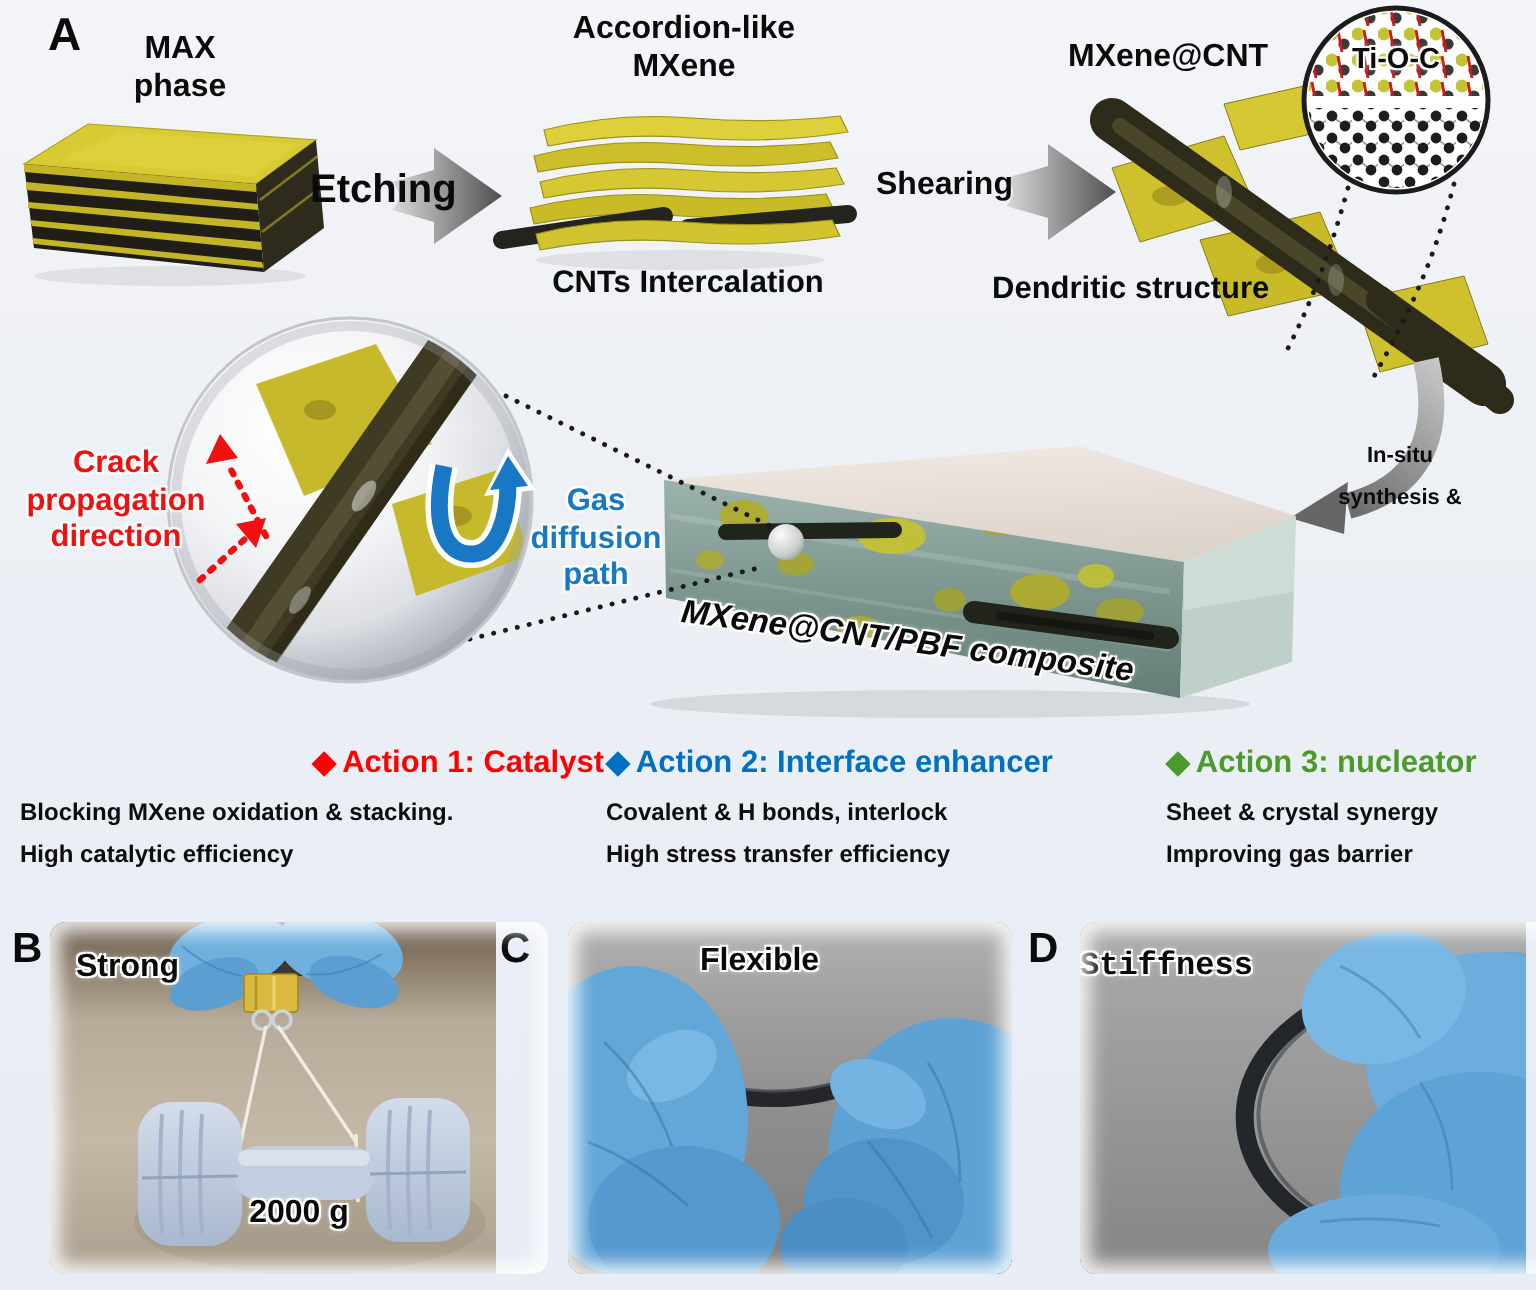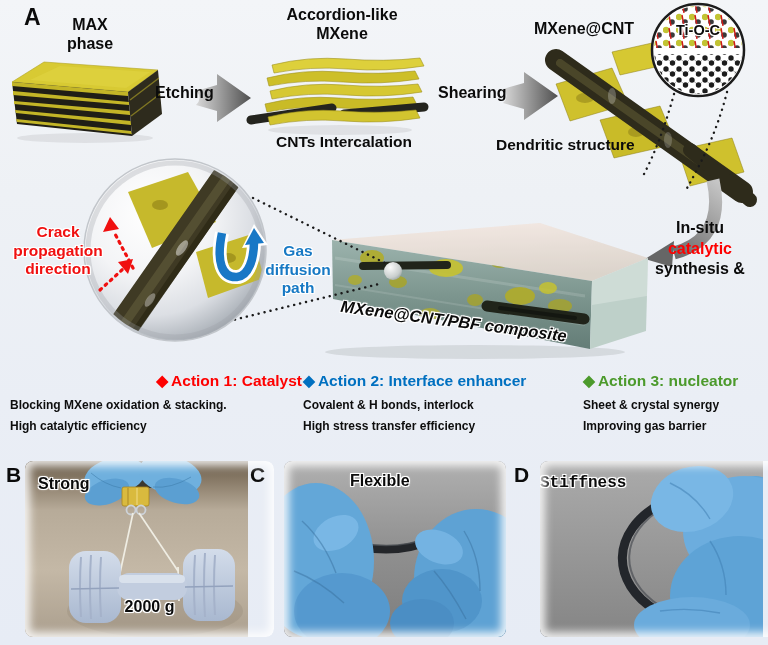--- a/index.html
+++ b/index.html
@@ -8,30 +8,30 @@
     background:linear-gradient(180deg,#f3f5f8 0%,#eef1f5 30%,#eaeef5 62%,#e7ecf5 100%);
     font-family:"Liberation Sans",sans-serif;color:#0b0b0b;
   }
   .abs{position:absolute;}
   .ctr{text-align:center;}
   .nowrap{white-space:nowrap;}
   .halo{text-shadow:-1px -1px 0 #fff,1px -1px 0 #fff,-1px 1px 0 #fff,1px 1px 0 #fff,0 0 3px #fff;}
   
   .t-a{left:24px;top:4px;font-size:23px;font-weight:bold;}
   .t-max{left:38px;top:15px;width:104px;font-size:16px;line-height:19px;font-weight:bold;}
-  .t-etching{left:155px;top:84px;font-size:16px;font-weight:bold;}
+  .t-etching{left:155px;top:84px;font-size:20px;font-weight:bold;}
   .t-accordion{left:281px;top:5px;width:122px;font-size:16px;line-height:19px;font-weight:bold;}
   .t-cnts{left:268px;top:133px;width:152px;font-size:15.5px;font-weight:bold;}
   .t-shearing{left:438px;top:84px;font-size:16px;font-weight:bold;}
   .t-mxenecnt{left:534px;top:20px;width:108px;font-size:16px;font-weight:bold;}
   .t-dendritic{left:496px;top:136px;width:152px;font-size:15.5px;font-weight:bold;}
   .t-tioc{left:664px;top:22px;width:68px;font-size:14.5px;font-weight:bold;}
   .t-crack{left:2px;top:223px;width:112px;font-size:15.5px;line-height:18.5px;font-weight:bold;color:#f01010;}
   .t-gas{left:260px;top:242px;width:76px;font-size:15.5px;line-height:18.5px;font-weight:bold;color:#1779c4;}
-  .t-insitu{left:634px;top:218px;width:132px;font-size:16px;line-height:20.5px;font-weight:bold;}
+  .t-insitu{left:634px;top:218px;width:132px;font-size:11px;line-height:20.5px;font-weight:bold;}
   .t-insitu .red{color:#fe0000;}
   .t-composite{left:342px;top:297px;font-size:16.5px;font-weight:bold;font-style:italic;
                transform:rotate(7.5deg);transform-origin:left top;}
   
   .action-col{top:372px;}
   .action-col .head{font-size:15.5px;font-weight:bold;margin-bottom:5px;}
   .action-col .head .ttl{margin-left:3px;}
   .action-col.c1 .head{color:#fe0000;text-align:right;}
   .action-col.c2 .head{color:#0070c0;}
   .action-col.c3 .head{color:#4c9a2c;}
@@ -265,21 +265,20 @@
     <div>propagation</div>
     <div>direction</div>
   </div>
   <div class="abs t-gas ctr halo">
     <div>Gas</div>
     <div>diffusion</div>
     <div>path</div>
   </div>
   <div class="abs t-insitu ctr">
     <div>In-situ</div>
-    <div class="red">catalytic</div>
     <div>synthesis &amp;</div>
   </div>
   <div class="abs t-composite nowrap halo">MXene@CNT/PBF composite</div>
 
   <div class="abs action-col c1">
     <div class="head">
       <span class="dmd">◆</span><span class="ttl">Action 1: Catalyst</span>
     </div>
     <div class="line">Blocking MXene oxidation &amp; stacking.</div>
     <div class="line">High catalytic efficiency</div>

